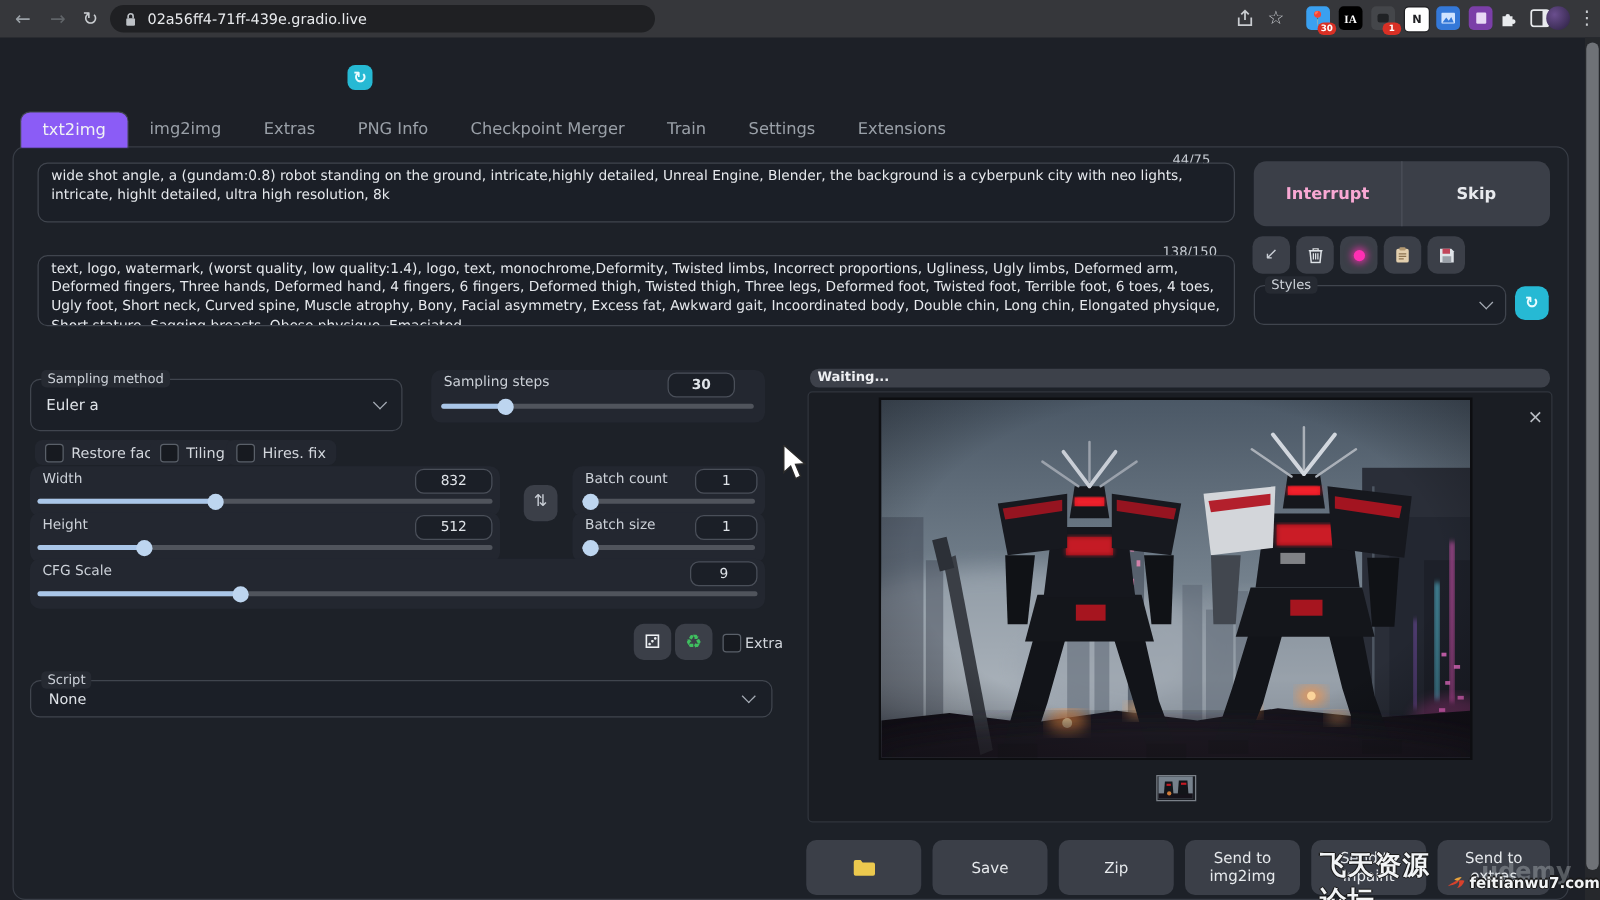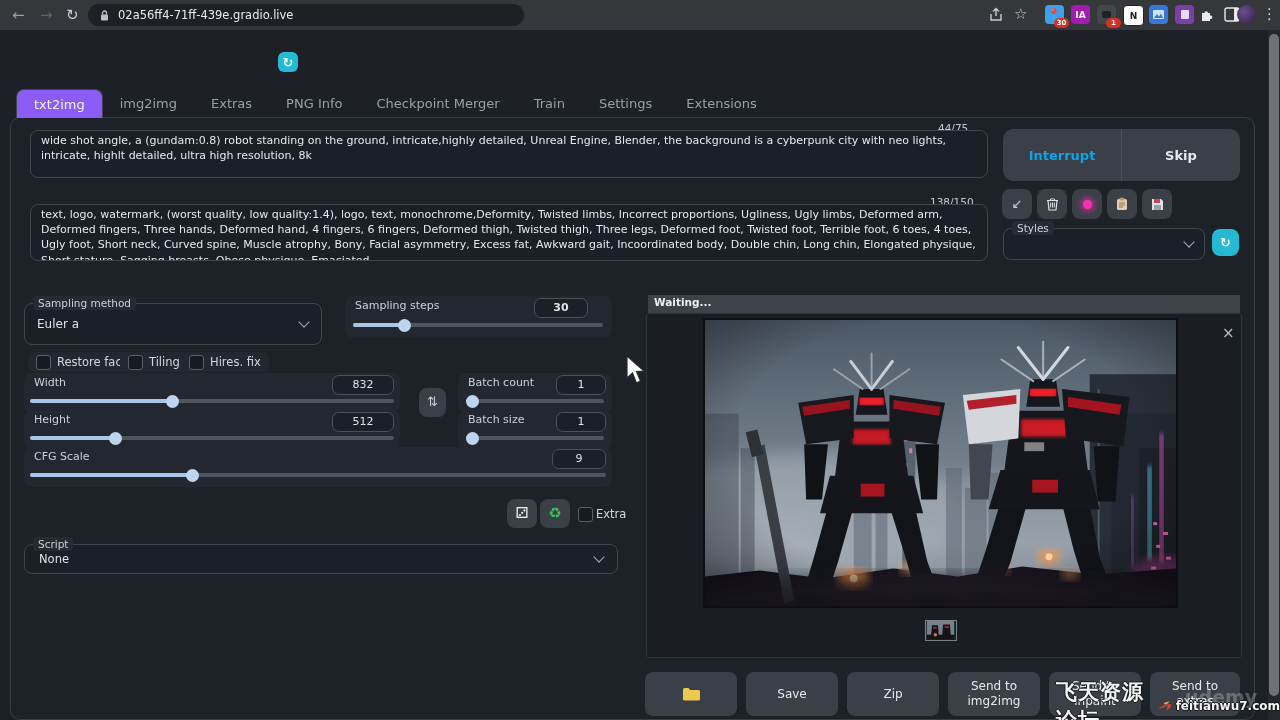--- a/index.html
+++ b/index.html
@@ -66,21 +66,21 @@
     </div>
     <svg class="abs" style="left:988px;top:7px;" width="16" height="16" viewBox="0 0 16 16">
         <path d="M3 7v6h10V7" stroke="#c9ccd0" stroke-width="1.4" fill="none"></path>
         <path d="M8 9V2M5 4.5L8 1.5 11 4.5" stroke="#c9ccd0" stroke-width="1.4" fill="none"></path>
       </svg>
     <div class="navglyph" style="left:1014px;top:3px;color:#c9ccd0;">☆</div>
     <div class="extico" style="left:1045px;background:#3aa0f0;">
         <span style="font-size:11px;">📍</span>
         <span class="badge">30</span>
       </div>
-    <div class="extico" style="left:1071px;background:#a21caf;">
+    <div class="extico" style="left:1071px;background:#000000;font-family:Liberation Serif, serif;">
         <span>IA</span>
       </div>
     <div class="extico" style="left:1097px;background:#44464a;">
         <span style="width:9px;height:7px;background:#202225;border-radius:2px;display:inline-block;"></span>
         <span class="badge">1</span>
       </div>
     <div class="extico" style="left:1123px;background:#fff;color:#202124;border:1px solid #202124;">
         <span>N</span>
       </div>
     <div class="extico" style="left:1149px;background:#3478d8;">
@@ -122,21 +122,21 @@
 
   <div class="abs" style="left:10px;top:117px;width:1243px;height:601px;border:1px solid #383d46;border-radius:10px;background:#1d2128;"></div>
 
   <span class="counter" style="left:938px;top:122px;">44/75</span>
   <div class="promptbox" style="left:30px;top:130px;width:936px;height:42px;">wide shot angle, a (gundam:0.8) robot standing on the ground, intricate,highly detailed, Unreal Engine, Blender, the background is a cyberpunk city with neo lights, intricate, highlt detailed, ultra high resolution, 8k</div>
 
   <span class="counter" style="left:930px;top:196px;">138/150</span>
   <div class="promptbox" style="left:30px;top:204px;width:936px;height:51px;">text, logo, watermark, (worst quality, low quality:1.4), logo, text, monochrome,Deformity, Twisted limbs, Incorrect proportions, Ugliness, Ugly limbs, Deformed arm, Deformed fingers, Three hands, Deformed hand, 4 fingers, 6 fingers, Deformed thigh, Twisted thigh, Three legs, Deformed foot, Twisted foot, Terrible foot, 6 toes, 4 toes, Ugly foot, Short neck, Curved spine, Muscle atrophy, Bony, Facial asymmetry, Excess fat, Awkward gait, Incoordinated body, Double chin, Long chin, Elongated physique, Short stature, Sagging breasts, Obese physique, Emaciated,</div>
 
   <div class="abs" style="left:1003px;top:129px;width:237px;height:52px;background:#3b3f48;border-radius:10px;display:flex;">
-    <div style="flex:1;display:flex;align-items:center;justify-content:center;font-size:13px;font-weight:600;color:#0ea5e9;border-right:1px solid #4c5059;">Interrupt</div>
+    <div style="flex:1;display:flex;align-items:center;justify-content:center;font-size:13px;font-weight:600;color:#f9a8d4;border-right:1px solid #4c5059;">Interrupt</div>
     <div style="flex:1;display:flex;align-items:center;justify-content:center;font-size:13px;font-weight:600;color:#e8eaee;">Skip</div>
   </div>
 
   <div class="gbtn" style="left:1002px;top:189px;width:30px;height:30px;color:#c9ced5;font-size:13px;">↙</div>
   <div class="gbtn" style="left:1037px;top:189px;width:30px;height:30px;">
     <svg width="13" height="14" viewBox="0 0 13 14">
         <path d="M2 3.5h9l-1 9.5H3z" fill="none" stroke="#dfe3e8" stroke-width="1.2"></path>
         <path d="M1 3.5h11M4.5 3.5V2h4v1.5M4.7 5.5v5M6.5 5.5v5M8.3 5.5v5" stroke="#dfe3e8" stroke-width="1"></path>
       </svg>
   </div>
@@ -243,21 +243,21 @@
   <div class="gbtn" style="left:540px;top:499px;width:30px;height:29px;color:#3fbf5f;font-size:15px;">♻</div>
   <span class="cbx abs" style="left:578px;top:507px;"></span>
   <span class="abs" style="left:596px;top:507px;font-size:11.5px;color:#d3d7dd;">Extra</span>
 
   <div class="panel" style="left:24px;top:544px;width:592px;height:28px;">
     <span class="chip">Script</span>
     <span style="position:absolute;left:14px;top:7px;font-size:11.5px;color:#dfe3e8;">None</span>
     <span class="chev" style="position:absolute;right:14px;top:8px;"></span>
   </div>
 
-  <div class="abs" style="left:648px;top:295px;width:592px;height:25px;background:#3d414a;border-radius:0;text-align:right;">
+  <div class="abs" style="left:648px;top:295px;width:592px;height:15px;background:#3d414a;border-radius:7px;text-align:right;">
     <span style="position:absolute;left:6px;top:1px;font-size:10.5px;font-weight:bold;color:#edeff2;">Waiting...</span>
   </div>
 
   <div class="abs" style="left:646px;top:313px;width:594px;height:343px;background:#1a1d23;border:1px solid #30353d;border-radius:4px;"></div>
 
   <div class="abs" style="left:703px;top:318px;width:475px;height:290px;border:2px solid #0d0e11;box-sizing:border-box;">
     <svg width="471" height="286" viewBox="0 0 475 290" preserveAspectRatio="none">
       <defs>
         <linearGradient id="sky" x1="0" y1="0" x2="0" y2="1">
           <stop offset="0" stop-color="#4b5866"></stop>

